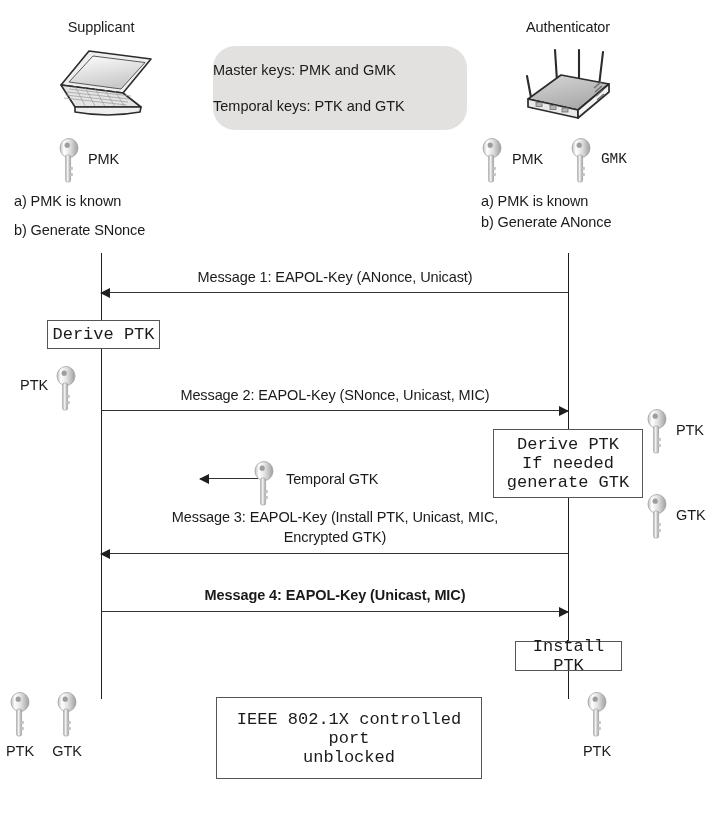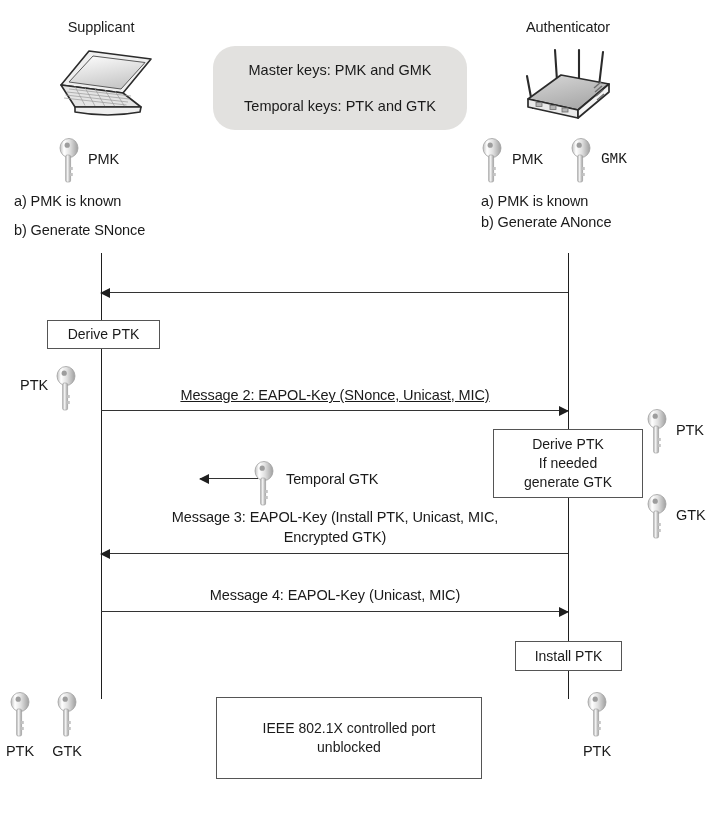--- a/index.html
+++ b/index.html
@@ -36,33 +36,34 @@
   
   .box{
     position:absolute;
     background:#ffffff;
     border:1.3px solid #555555;
     box-sizing:border-box;
     display:flex;
     align-items:center;
     justify-content:center;
     text-align:center;
-    font-size:14px;
+    font-size:17px;
     line-height:19px;
     color:#1a1a1a;
     z-index:5;
+    font-family:Liberation Mono, monospace;
   }
   .keybox{
     position:absolute;
     background:#e2e1df;
     border-radius:22px;
     box-sizing:border-box;
     display:flex;
     flex-direction:column;
-    align-items:center;
+    align-items:flex-start;
     justify-content:center;
     gap:20px;
     font-size:14.5px;
     color:#1a1a1a;
   }
 
   
   .arrow{position:absolute;height:1px;}
   .arrow .shaft{
     position:absolute;left:0;top:0;height:0;width:100%;
@@ -210,39 +211,40 @@
     </svg>
   </div>
   <div class="t" style="left:601px;top:150px;font-family:Liberation Mono, monospace;">GMK</div>
 
   <div class="t" style="left:14px;top:192px;">a) PMK is known</div>
   <div class="t" style="left:14px;top:213px;margin-top:8px;">b) Generate SNonce</div>
 
   <div class="t" style="left:481px;top:192px;">a) PMK is known</div>
   <div class="t" style="left:481px;top:213px;">b) Generate ANonce</div>
 
+  <div class="t c" style="left:335px;top:268px;">Message 1: EAPOL-Key (ANonce, Unicast)</div>
   <div class="arrow left" style="left:101px;top:292px;width:467px;">
     <div class="shaft"></div>
       <div class="head"></div>
   </div>
 
   <div class="box" style="left:47px;top:320px;width:113px;height:29px;">Derive PTK</div>
 
   <div class="t r" style="left:48px;top:376px;">PTK</div>
   <div class="key" style="left:55px;top:366px;">
     <svg width="22" height="46" viewBox="0 0 22 46">
       <ellipse cx="11" cy="10" rx="9" ry="9.5" fill="url(#keyGrad)" stroke="#a0a0a0" stroke-width="0.8"></ellipse>
       <ellipse cx="9.2" cy="7.2" rx="2.6" ry="2.6" fill="#9d9d9d"></ellipse>
       <rect x="7.6" y="17" width="5" height="27" rx="1.6" fill="url(#keyShaft)" stroke="#a6a6a6" stroke-width="0.7"></rect>
       <rect x="12.2" y="29" width="2.6" height="3" fill="#c4c4c4"></rect>
       <rect x="12.2" y="35" width="2.6" height="3" fill="#c4c4c4"></rect>
     </svg>
   </div>
 
-  <div class="t c" style="left:335px;top:386px;text-decoration:underline;">Message 2: EAPOL-Key (SNonce, Unicast, MIC)</div>
+  <div class="t c" style="left:335px;top:386px;">Message 2: EAPOL-Key (SNonce, Unicast, MIC)</div>
   <div class="arrow right" style="left:101px;top:410px;width:467px;">
     <div class="shaft"></div>
       <div class="head"></div>
   </div>
 
   <div class="box" style="left:493px;top:429px;width:150px;height:69px;flex-direction:column;">
     <div>Derive PTK</div>
     <div>If needed</div>
     <div>generate GTK</div>
   </div>
@@ -284,21 +286,21 @@
   </div>
   <div class="t" style="left:286px;top:470px;">Temporal GTK</div>
 
   <div class="t c" style="left:335px;top:508px;">Message 3: EAPOL-Key (Install PTK, Unicast, MIC,</div>
   <div class="t c" style="left:335px;top:528px;">Encrypted GTK)</div>
   <div class="arrow left" style="left:101px;top:553px;width:467px;">
     <div class="shaft"></div>
       <div class="head"></div>
   </div>
 
-  <div class="t c" style="left:335px;top:586px;">Message 4: EAPOL-Key (Unicast, MIC)</div>
+  <div class="t c" style="left:335px;top:586px;font-weight:bold;">Message 4: EAPOL-Key (Unicast, MIC)</div>
   <div class="arrow right" style="left:101px;top:611px;width:467px;">
     <div class="shaft"></div>
       <div class="head"></div>
   </div>
 
 
   <div class="box" style="left:515px;top:641px;width:107px;height:30px;">Install PTK</div>
 
   <div class="key" style="left:9px;top:692px;">
     <svg width="22" height="46" viewBox="0 0 22 46">

